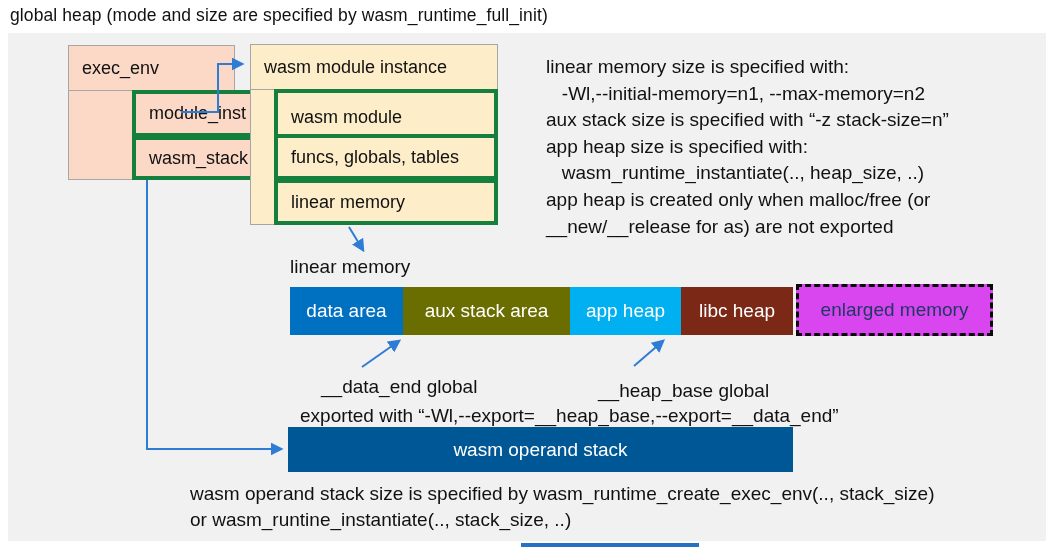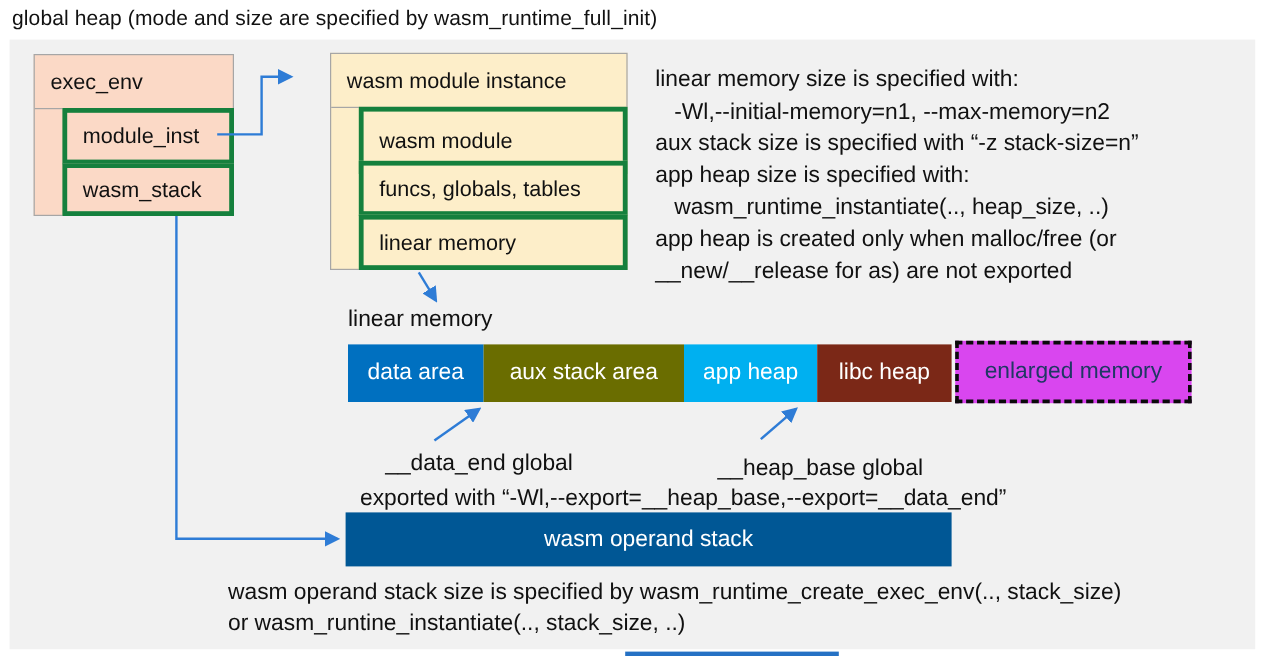--- a/index.html
+++ b/index.html
@@ -6,21 +6,21 @@
   .stage{
     position:relative;width:1054px;height:547px;overflow:hidden;
     font-family:"Liberation Sans", sans-serif;color:#111;background:#ffffff;
   }
   .abs{position:absolute;}
   .page-title{left:10px;top:5px;font-size:17.5px;font-weight:500;letter-spacing:.1px;}
   .panel{left:8px;top:33px;width:1038px;height:508px;background:#f1f1f1;}
 
   
   .structbox{position:absolute;border:1px solid #a6a6a6;box-sizing:border-box;}
-  .pink{background:#fbd9c6;}
+  .pink{background:#fbd9c6;margin-left:40px;}
   .cream{background:#fdeec9;}
   .structhdr{position:absolute;left:0;top:0;right:0;border-bottom:1px solid #a6a6a6;
     box-sizing:border-box;display:flex;align-items:center;padding-left:13px;font-size:18px;}
   .child{position:absolute;border:4px solid #15803d;box-sizing:border-box;
     display:flex;align-items:center;padding-left:13px;font-size:18px;}
 
   
   .notes{left:530px;top:54px;width:512px;font-size:19px;line-height:26.6px;margin-left:16px;}
   .notes div{white-space:pre;}
 
@@ -50,21 +50,21 @@
   <div class="abs page-title">global heap (mode and size are specified by wasm_runtime_full_init)</div>
 
   <div class="abs panel"></div>
 
   <div class="structbox pink" style="left:28px;top:45px;width:167px;height:135px;">
     <div class="structhdr" style="height:45px;">exec_env</div>
     <div class="child pink" style="left:23px;top:44px;width:143px;height:47px;">module_inst</div>
     <div class="child pink" style="left:23px;top:90px;width:143px;height:44px;">wasm_stack</div>
   </div>
 
-  <div class="structbox cream" style="left:250px;top:44px;width:248px;height:181px;margin-left:25px;">
+  <div class="structbox cream" style="left:250px;top:44px;width:248px;height:181px;">
     <div class="structhdr" style="height:45px;">wasm module instance</div>
     <div class="child cream" style="left:23px;top:44px;width:224px;height:56px;">wasm module</div>
     <div class="child cream" style="left:23px;top:89px;width:224px;height:46px;">funcs, globals, tables</div>
     <div class="child cream" style="left:23px;top:134px;width:224px;height:46px;">linear memory</div>
   </div>
 
   <div class="abs notes">
     <div>linear memory size is specified with:</div>
     <div>   -Wl,--initial-memory=n1, --max-memory=n2</div>
     <div>aux stack size is specified with “-z stack-size=n”</div>

